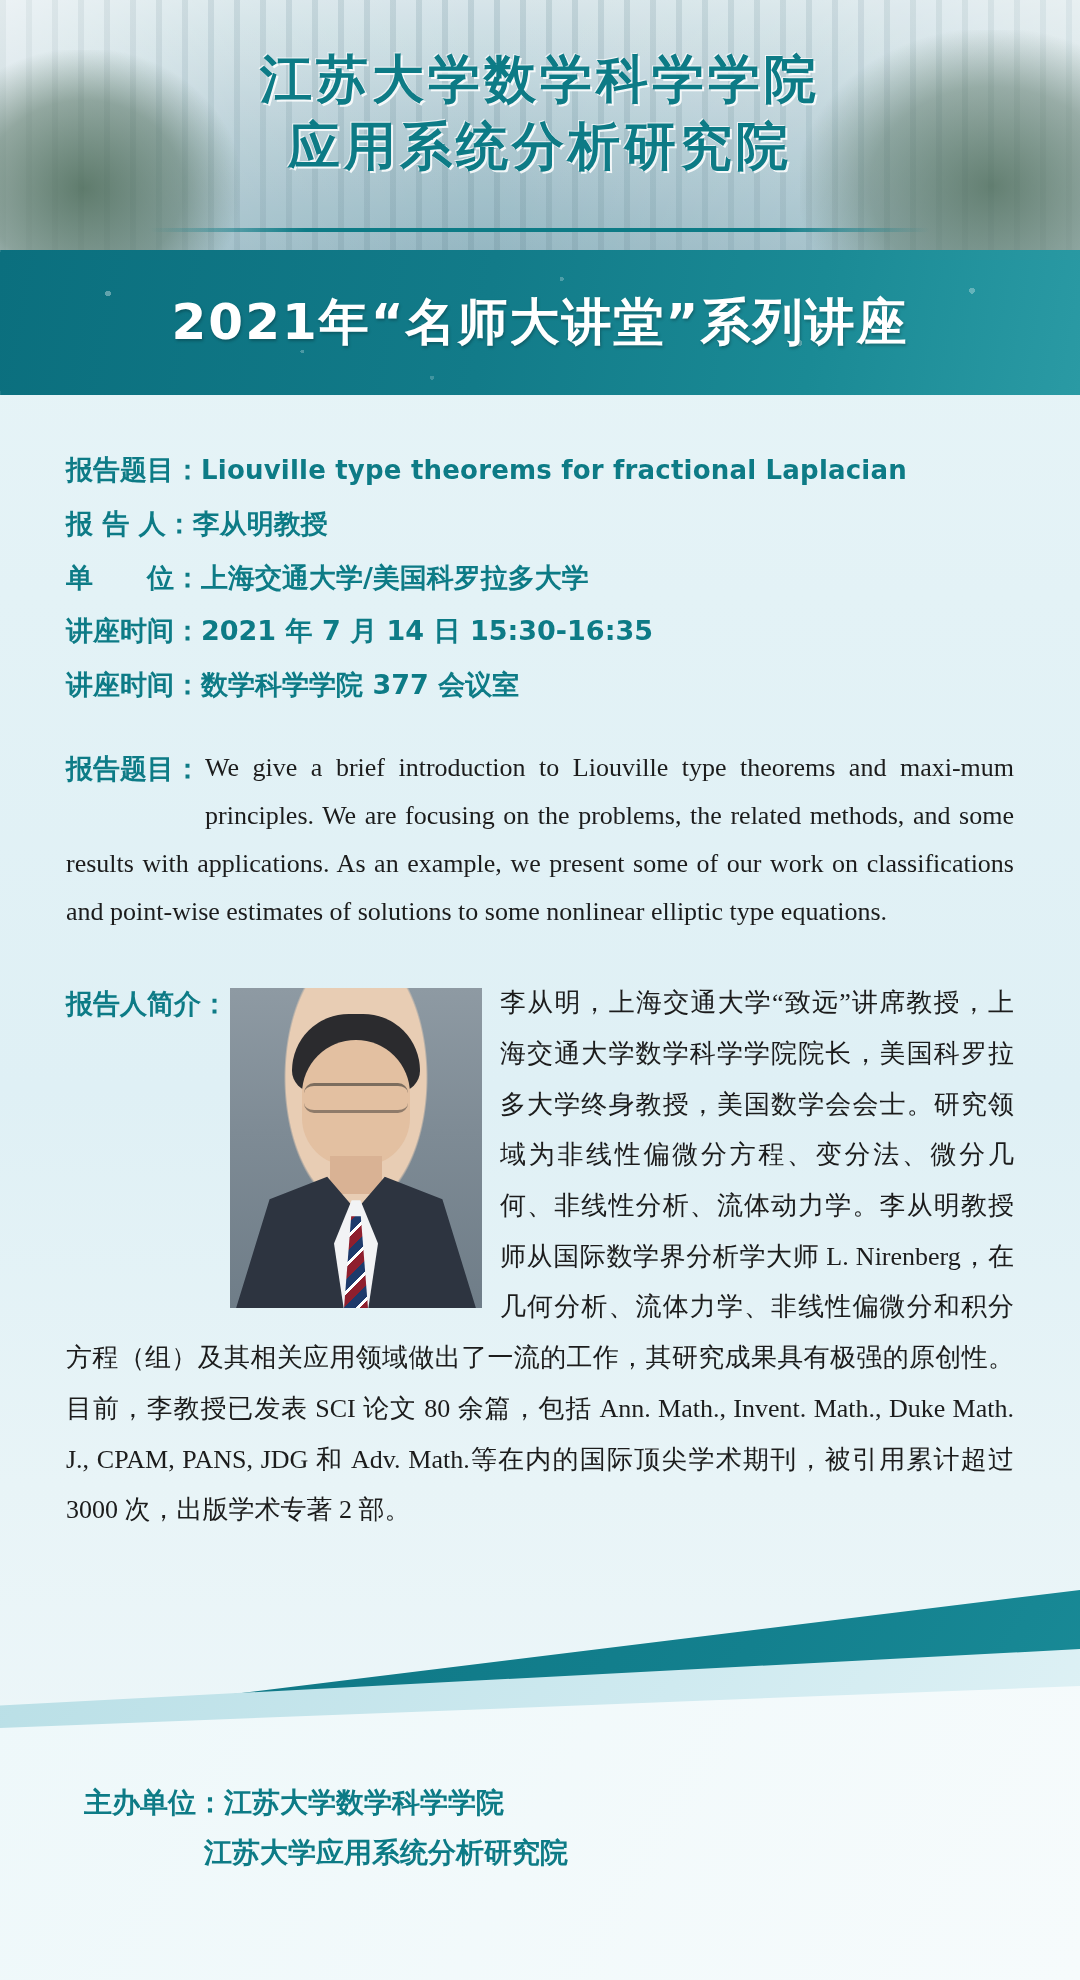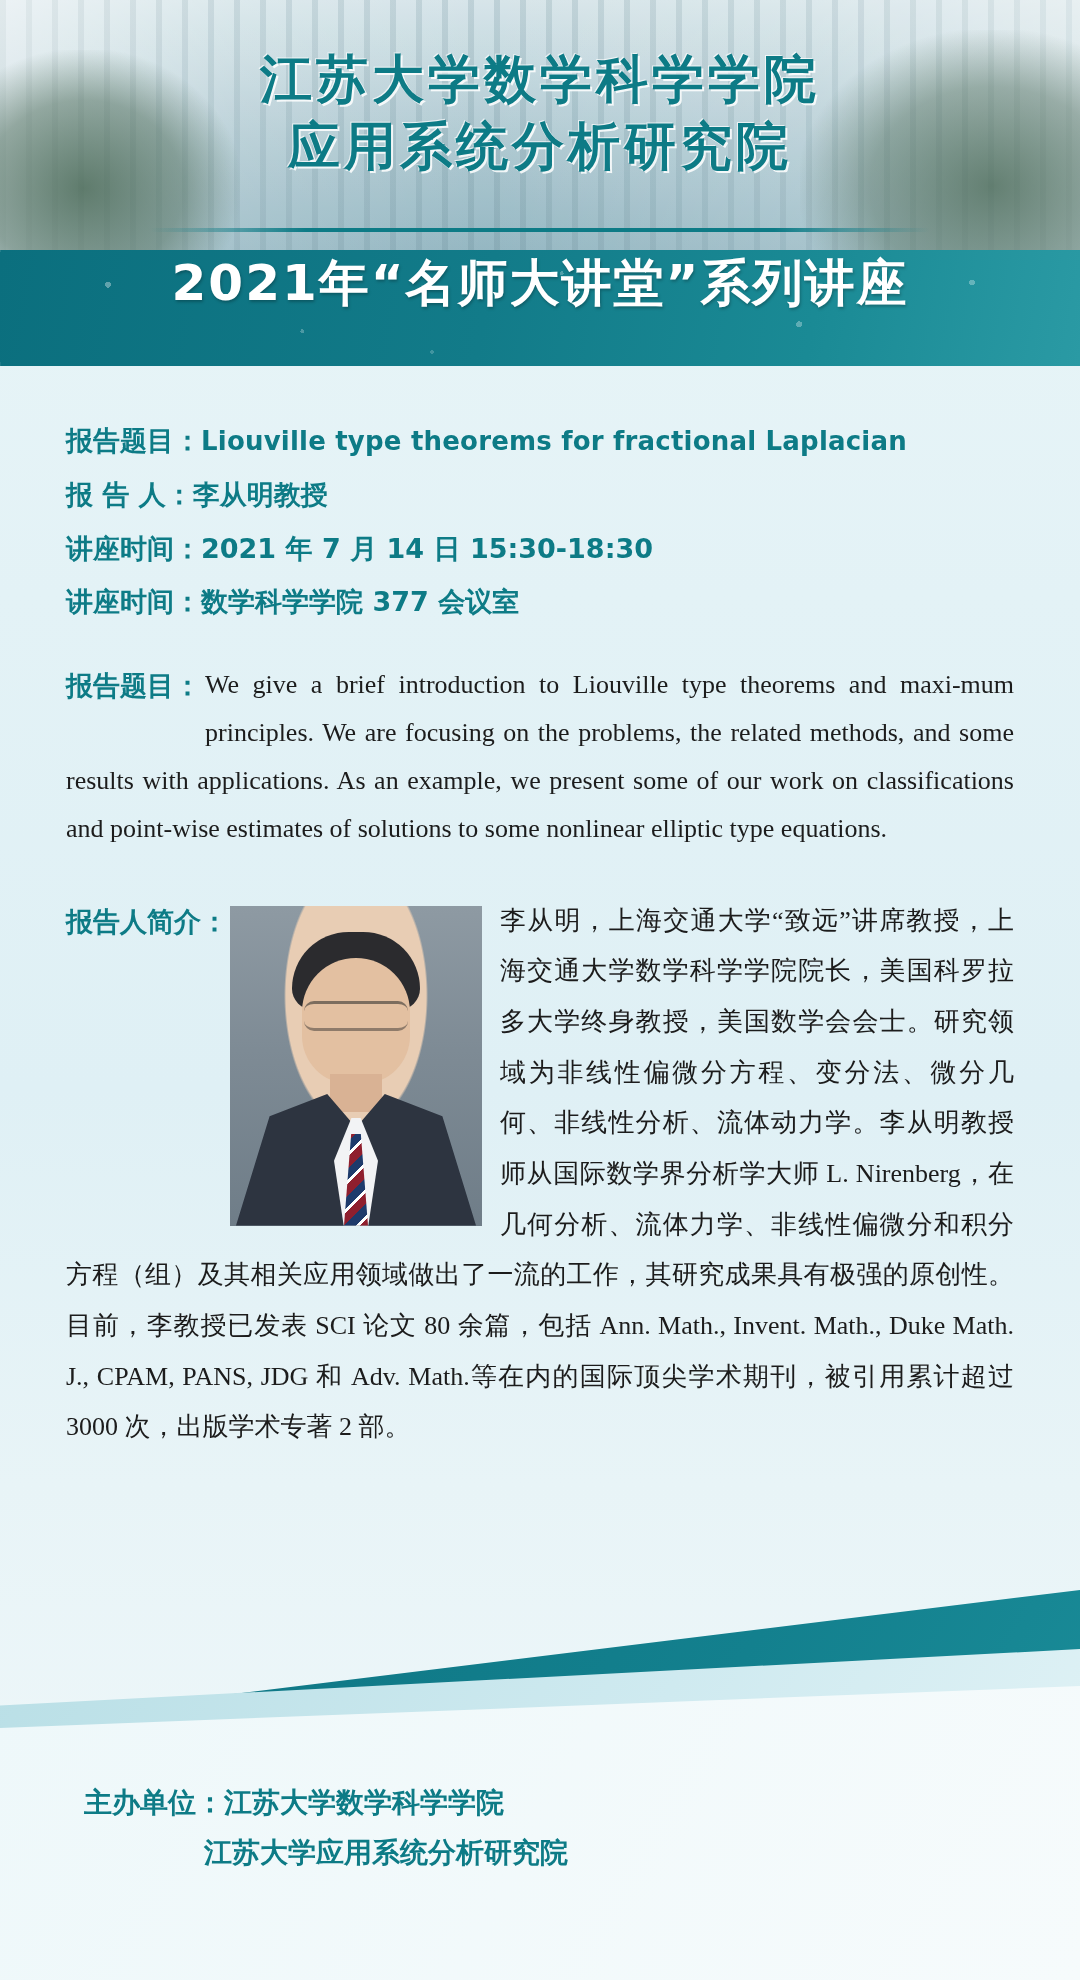--- a/index.html
+++ b/index.html
@@ -81,24 +81,25 @@
     left: 150px; right: 150px;
     top: 228px;
     height: 4px;
     background: linear-gradient(90deg, rgba(13,123,134,0) 0%, #0d7b86 20%, #0d7b86 80%, rgba(13,123,134,0) 100%);
     z-index: 6;
   }
 
   
   .series-band {
     position: relative;
-    height: 116px;
+    height: 145px;
     background: linear-gradient(100deg, #0b6f7e 0%, #127b89 45%, #1a8a95 75%, #2a9aa4 100%);
     overflow: hidden;
     display: flex;
+    align-items: center;
     justify-content: center;
   }
   .series-band .dots {
     position: absolute; inset: 0;
     background-image:
       radial-gradient(circle at 10% 30%, rgba(255,255,255,0.35) 0 3px, transparent 3px),
       radial-gradient(circle at 28% 70%, rgba(255,255,255,0.25) 0 2px, transparent 2px),
       radial-gradient(circle at 52% 20%, rgba(255,255,255,0.25) 0 2px, transparent 2px),
       radial-gradient(circle at 74% 64%, rgba(255,255,255,0.3) 0 3px, transparent 3px),
       radial-gradient(circle at 90% 28%, rgba(255,255,255,0.3) 0 3px, transparent 3px),
@@ -297,22 +298,26 @@
     <div class="info-list">
       <div class="info-row">
         <span class="info-label">报告题目：</span>
         <span class="info-value en">Liouville type theorems for fractional Laplacian</span>
       </div>
       <div class="info-row">
         <span class="info-label">报 告 人：</span>
         <span class="info-value">李从明教授</span>
       </div>
       <div class="info-row">
+        <span class="info-label">单　　位：</span>
+        <span class="info-value">上海交通大学/美国科罗拉多大学</span>
+      </div>
+      <div class="info-row">
         <span class="info-label">讲座时间：</span>
-        <span class="info-value">2021 年 7 月 14 日  15:30-18:30</span>
+        <span class="info-value">2021 年 7 月 14 日  15:30-16:35</span>
       </div>
       <div class="info-row">
         <span class="info-label">讲座时间：</span>
         <span class="info-value">数学科学学院 377 会议室</span>
       </div>
     </div>
 
     <div class="abstract-block clearfix">
       <span class="abstract-label">报告题目：</span>
       <div class="abstract-text">We give a brief introduction to Liouville type theorems and maxi-mum principles. We are focusing on the problems, the related methods, and some results with applications. As an example, we present some of our work on classifications and point-wise estimates of solutions to some nonlinear elliptic type equations.</div>

